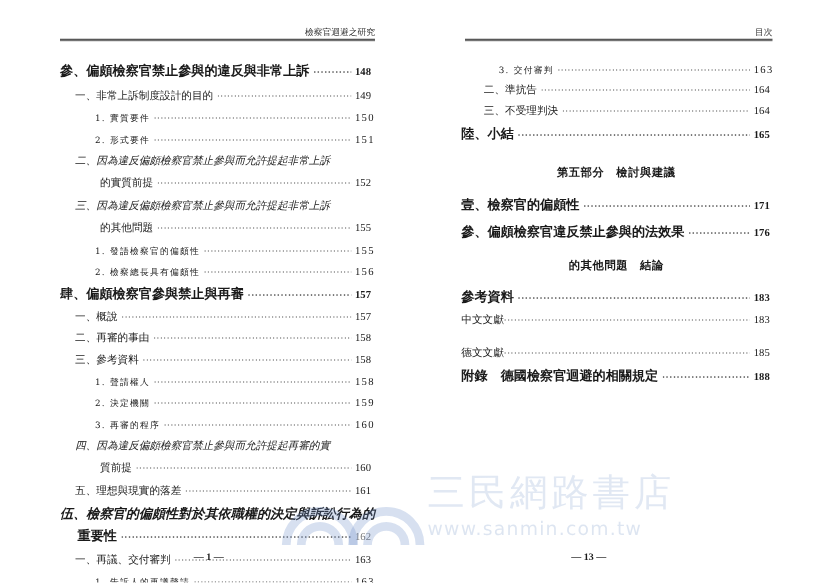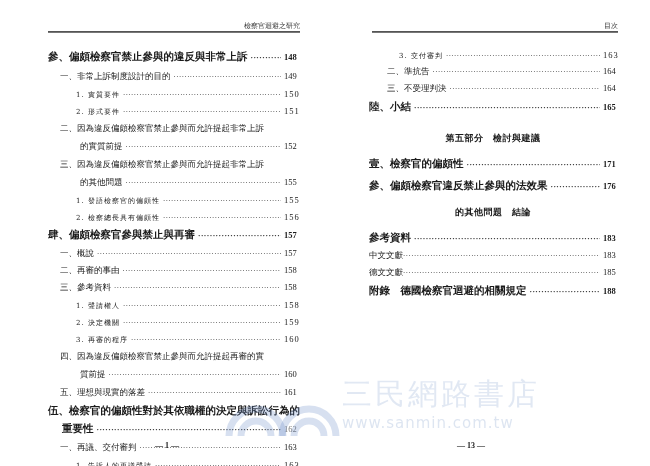--- a/index.html
+++ b/index.html
@@ -46,21 +46,21 @@
     font-size: 7px; letter-spacing: 0.5px;
   }
   .row .leader::before {
     content: "··································································································································";
   }
   .row .pg {
     flex: 0 0 auto; font-size: 8.5px;
     font-family: "Liberation Serif", serif;
     width: 14px; text-align: left;
   }
-  .cont { white-space: nowrap; }
+  .cont { white-space: nowrap; font-style: italic; }
 
   .lv1 { font-size: 10.5px; font-weight: bold; }
   .lv2 { font-size: 8.5px; padding-left: 12px; }
   .lv3 { font-size: 7px; padding-left: 28px; letter-spacing: 1px; }
   .lv2cont { font-size: 8.5px; padding-left: 32px; }
   .lv1cont { font-size: 10.5px; font-weight: bold; padding-left: 14px; }
 
   .section-title {
     text-align: center; font-size: 9px; font-weight: bold;
     letter-spacing: 0.5px; word-spacing: 8px;
@@ -275,21 +275,21 @@
     <div class="row lv1" style="margin-top:12px">
       <span class="label">參考資料</span>
       <span class="leader"></span>
       <span class="pg">183</span>
     </div>
     <div class="row lv2" style="margin-top:5px;padding-left:0">
       <span class="label">中文文獻</span>
       <span class="leader" style="margin-left:0"></span>
       <span class="pg">183</span>
     </div>
-    <div class="row lv2" style="margin-top:5px;padding-left:0">
+    <div class="row lv2" style="margin-top:15px;padding-left:0">
       <span class="label">德文文獻</span>
       <span class="leader" style="margin-left:0"></span>
       <span class="pg">185</span>
     </div>
     <div class="row lv1" style="margin-top:5px">
       <span class="label">附錄　德國檢察官迴避的相關規定</span>
       <span class="leader"></span>
       <span class="pg">188</span>
     </div>
   </div>

